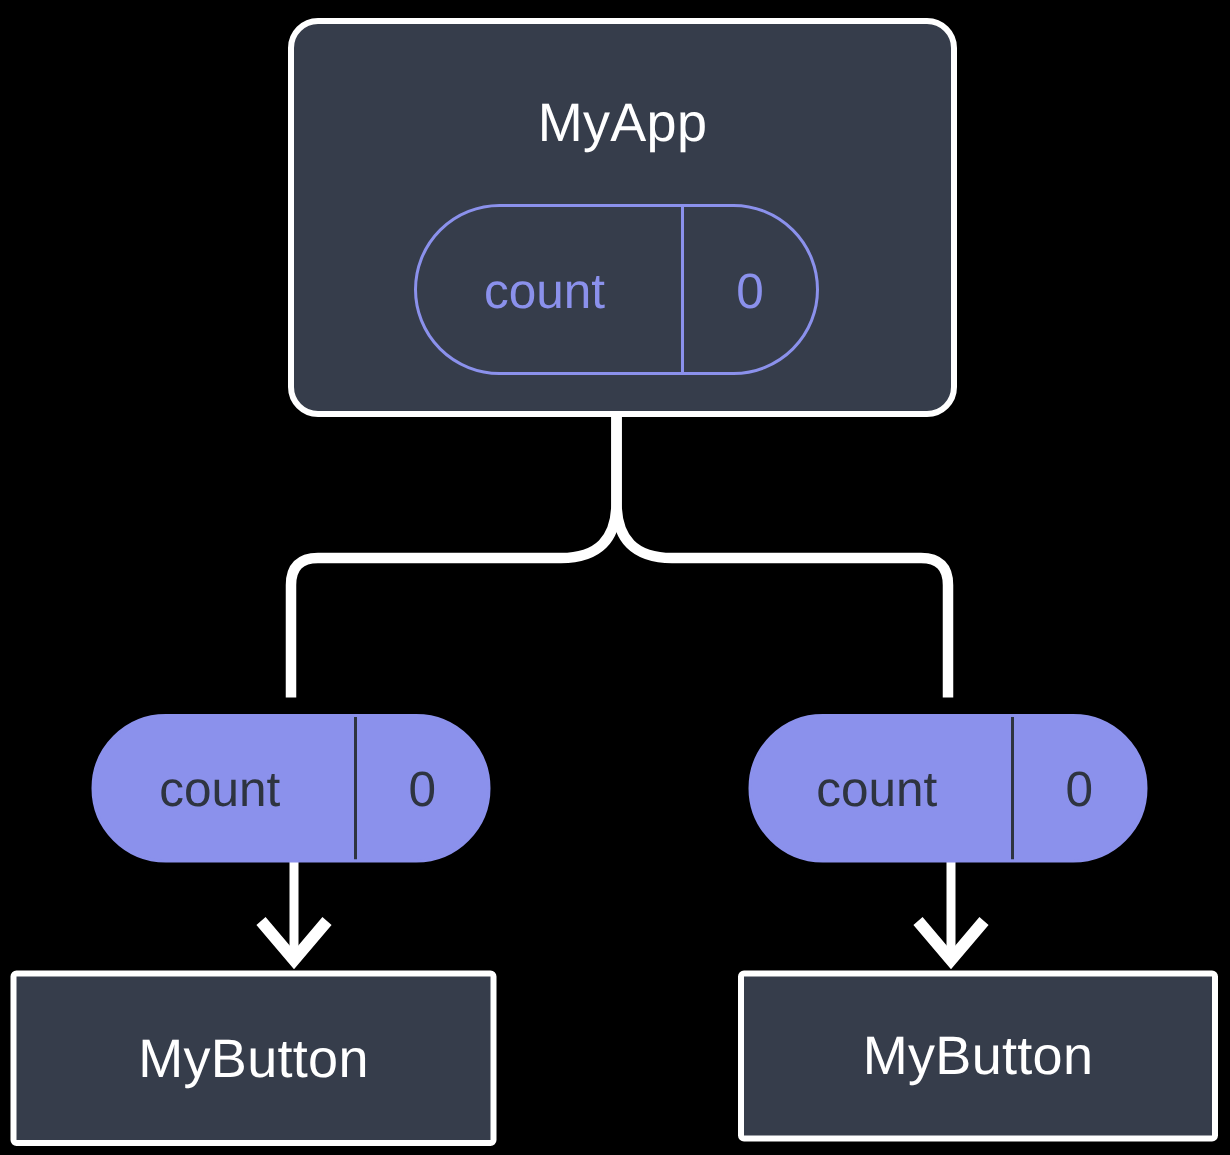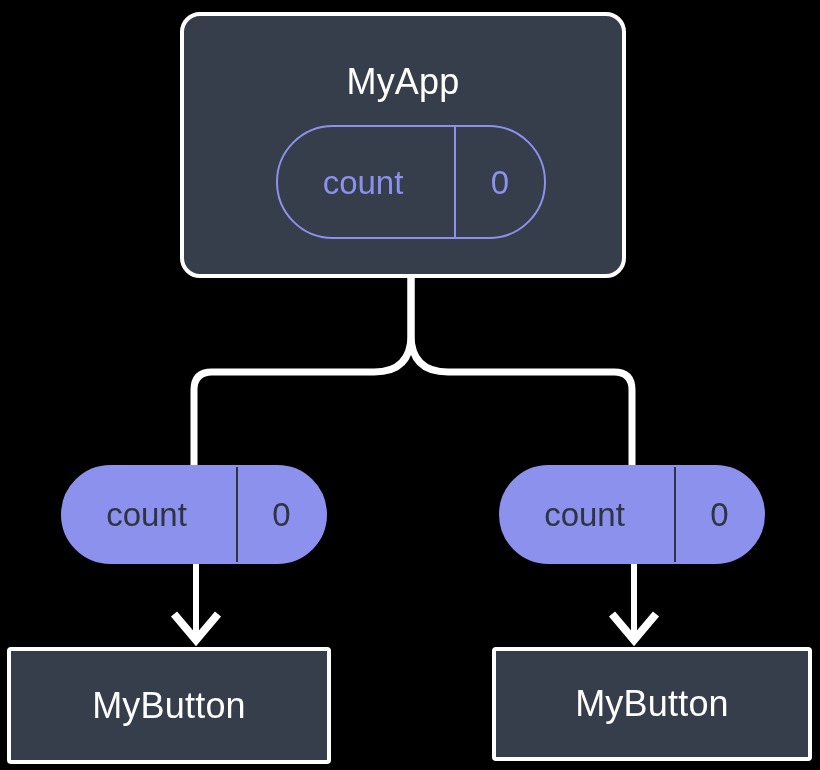--- a/index.html
+++ b/index.html
@@ -43,21 +43,21 @@
   .component-title {
     color: #ffffff;
     font-size: 36px;
     line-height: 1;
     font-weight: 400;
     letter-spacing: 0.2px;
     white-space: nowrap;
   }
 
   #node-myapp {
-    left: 180px;
+    left: 192px;
     top: 12px;
     width: 446px;
     height: 266px;
     padding-top: 48px;
     border-radius: 20px;
   }
   #node-btn-left {
     left: 7px;
     top: 647px;
     width: 324px;
@@ -74,20 +74,21 @@
 
   
   .state-pill {
     position: absolute;
     box-sizing: border-box;
     display: flex;
     align-items: stretch;
     border-radius: 999px;
     overflow: hidden;
     z-index: 3;
+    margin-top: 11px;
   }
   .pill-key, .pill-val {
     display: flex;
     align-items: center;
     justify-content: center;
     font-size: 33px;
     line-height: 1;
     white-space: nowrap;
     box-sizing: border-box;
   }

